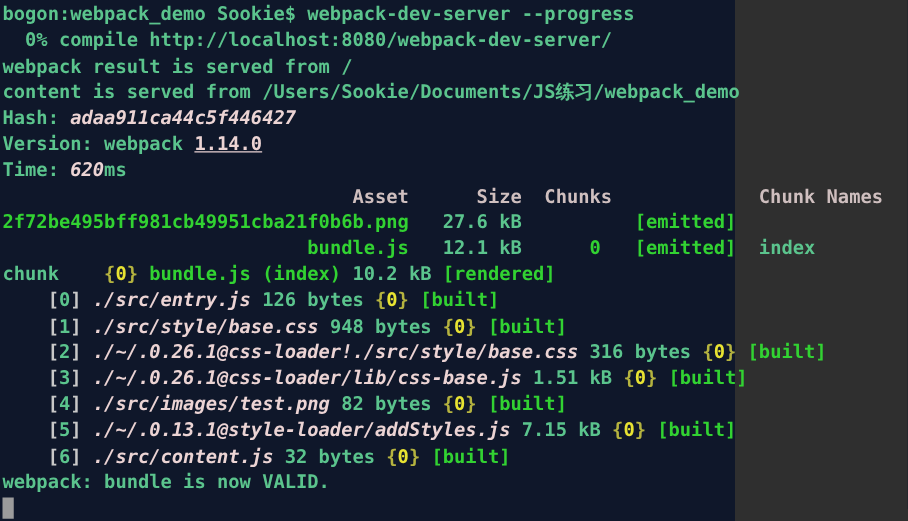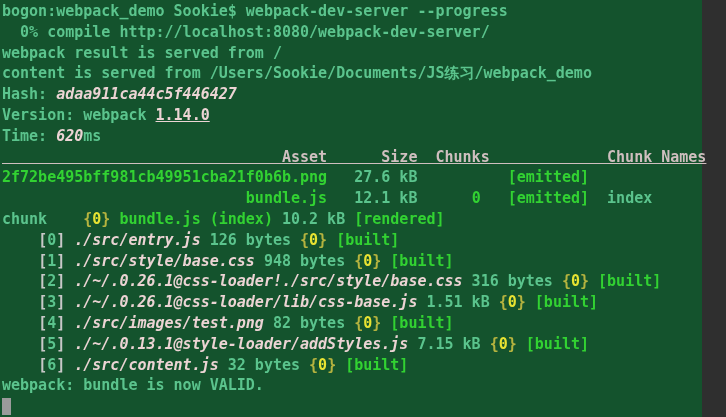--- a/index.html
+++ b/index.html
@@ -6,43 +6,43 @@
     margin: 0;
     padding: 0;
     background: #2f2f2f;
   }
   body {
     width: 726px;
     height: 417px;
     overflow: hidden;
   }
   #terminal {
-    width: 702px;
+    width: 588px;
     height: 417px;
     box-sizing: border-box;
     padding: 1px 4px 0 2px;
-    background: #14532d;
+    background: #0f172a;
     font-family: "DejaVu Sans Mono", "Liberation Mono", monospace;
     font-size: 15px;
     font-weight: bold;
     line-height: 20.8px;
     white-space: pre;
     cursor: text;
   }
   .line {
     height: 20.8px;
     white-space: pre;
   }
   .c-green      { color: #5bc48d; }
   .c-boldGreen  { color: #32d232; }
   .c-yellow     { color: #b5b33f; }
   .c-boldYellow { color: #e8e332; }
   .c-boldWhite  { color: #ecd4d4; font-style: italic; }
   .c-boldWhiteUnderline { color: #ecd4d4; text-decoration: underline; }
-  .c-header     { color: #cfbfbf; text-decoration: underline; }
+  .c-header     { color: #cfbfbf; }
   .c-bracket    { color: #c8c8c8; }
   .cursor-block {
     display: inline-block;
     width: 9px;
     height: 17px;
     background: #9b9b9b;
     vertical-align: text-bottom;
   }
 </style>
 </head>

